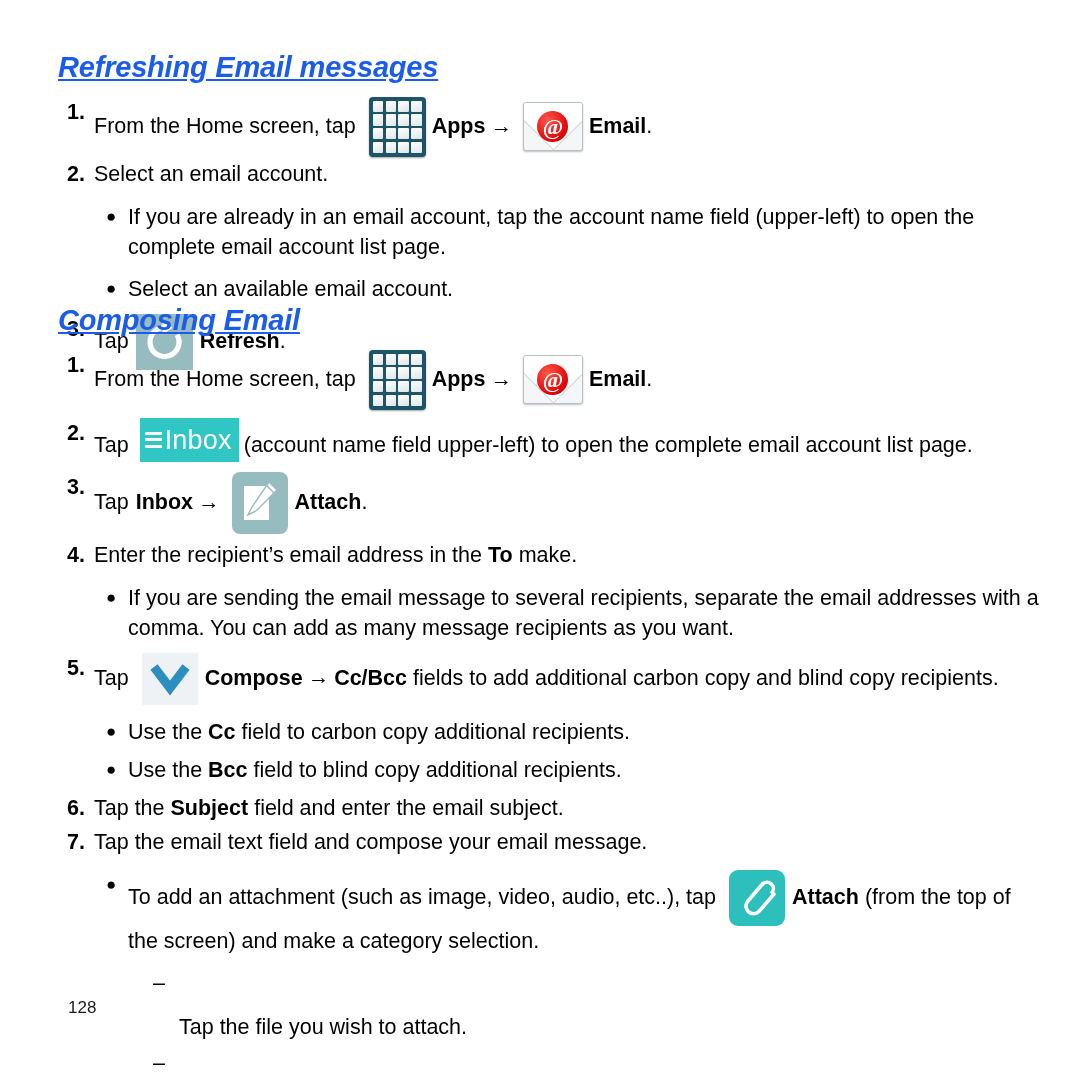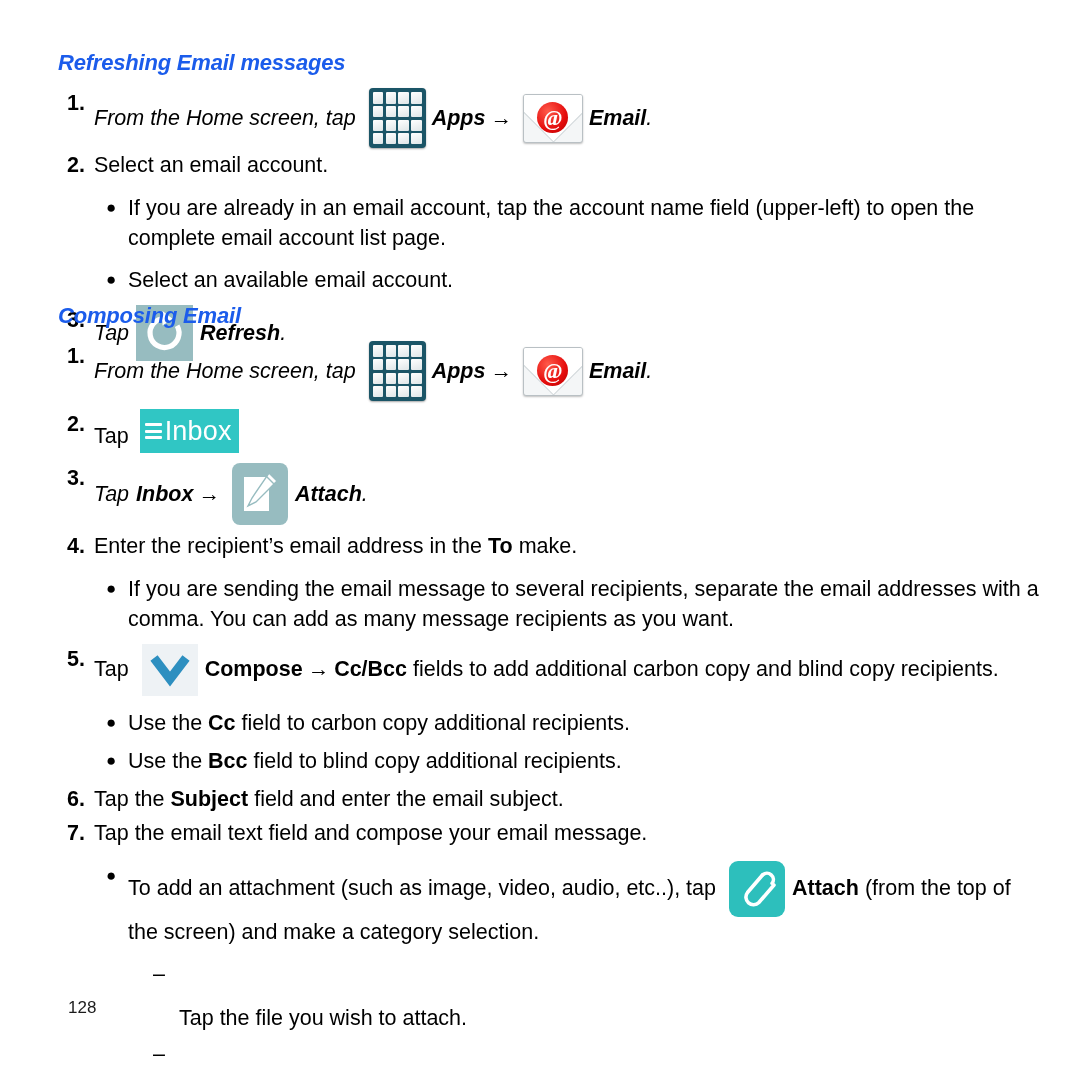--- a/index.html
+++ b/index.html
@@ -20,25 +20,26 @@
     width: 1080px;
     height: 1080px;
     padding: 0;
   }
 
   
   .section-heading {
     color: #1b5ceb;
     font-weight: bold;
     font-style: italic;
-    font-size: 22px;
+    font-size: 29px;
     letter-spacing: -0.2px;
     margin: 0;
     padding: 0;
     line-height: 1.2;
+    text-decoration: underline;
   }
   .step {
     display: flex;
     align-items: flex-start;
     font-size: 21.5px;
     line-height: 31px;
     margin-top: 7px;
   }
   .step-num {
     font-weight: bold;
@@ -84,21 +85,20 @@
     flex-shrink: 0;
   }
   .dash-body { flex: 1; margin-top: 44px; }
 
   b, .b { font-weight: bold; }
 
   .inline-row {
     display: inline-flex;
     align-items: center;
     vertical-align: middle;
-    font-style: italic;
   }
   .gap { display: inline-block; width: 7px; }
 
   
   .icon {
     display: inline-block;
     vertical-align: middle;
     position: relative;
     flex-shrink: 0;
   }
@@ -386,21 +386,21 @@
       <div class="step-num">2.</div>
       <div class="step-body">
         <span>Tap</span>
         <span class="icon-inbox">
           <span class="hamburger">
             <span></span>
               <span></span>
               <span></span>
           </span>
           <span class="label">Inbox</span>
-        </span>
+        </span><span>(account name field upper-left) to open the complete email account list page.</span>
       </div>
     </div>
 
     <div class="step" style="margin-top:10px;">
       <div class="step-num">3.</div>
       <div class="step-body">
         <span class="inline-row">
           <span>Tap</span>
           <span class="gap"></span>
           <b>Inbox</b>

